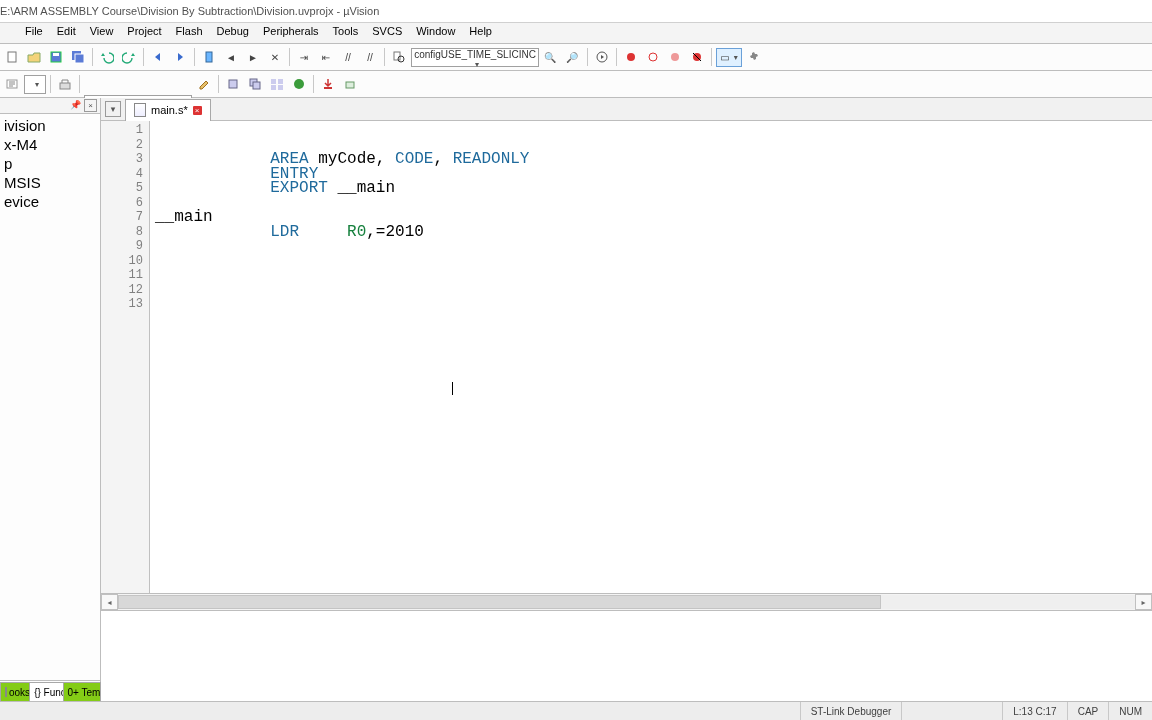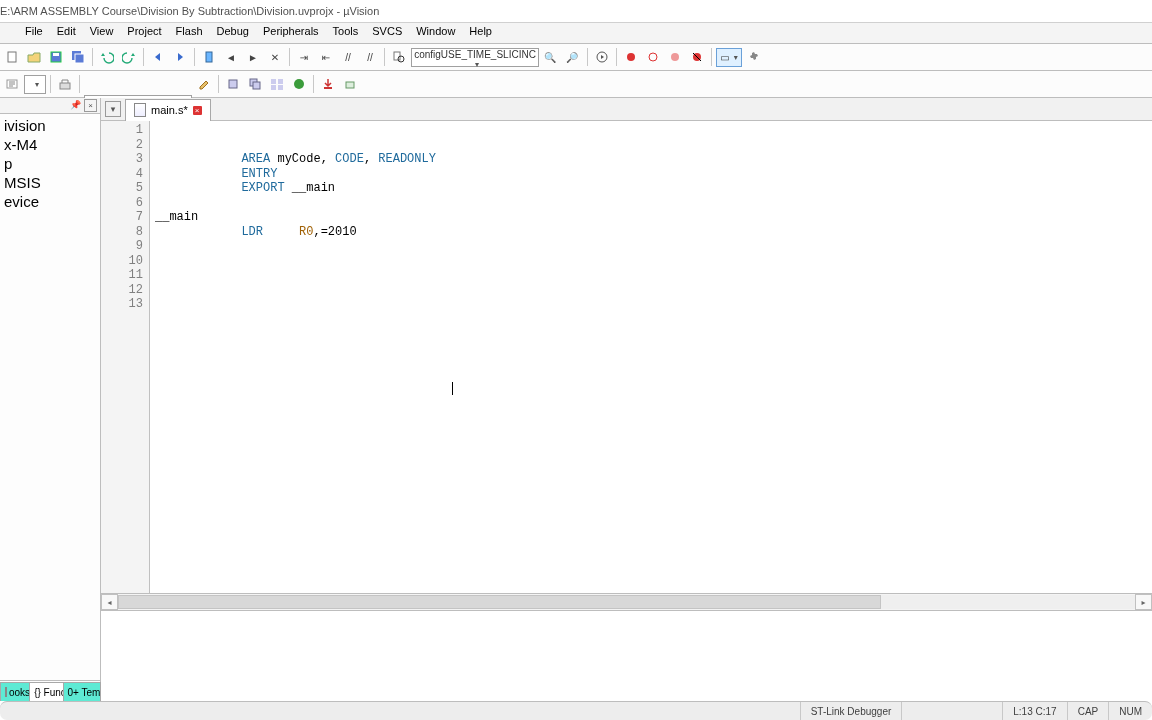--- a/index.html
+++ b/index.html
@@ -36,52 +36,52 @@
   .combo{border:1px solid #a0a0a0;background:#fff;height:17px;display:flex;align-items:center;padding:0 3px;font-size:10px;color:#333;min-width:0;}
   .combo .arr{margin-left:4px;font-size:8px;color:#555;}
   
   .body{flex:1;display:flex;min-height:0;}
   .sidebar{width:100px;background:var(--panel-bg);border-right:1px solid var(--border);display:flex;flex-direction:column;position:relative;}
   .side-header{height:15px;background:#f4f4f4;border-bottom:1px solid var(--border);display:flex;align-items:center;justify-content:flex-end;padding-right:3px;}
   .side-header .xbtn{width:11px;height:11px;border:1px solid #9a9a9a;font-size:8px;display:flex;align-items:center;justify-content:center;color:#555;cursor:default;}
   .tree{flex:1;overflow:auto;padding:2px 0 2px 2px;font-size:15px;}
   .tree-item{padding:1px 2px;white-space:nowrap;overflow:hidden;text-overflow:clip;}
   .side-tabs{height:20px;border-top:1px solid var(--border);display:flex;font-size:10px;align-items:flex-end;}
-  .side-tab{border:1px solid var(--tab-border);border-bottom:none;background:#5eead4;padding:1px 4px;margin-right:-1px;overflow:hidden;white-space:nowrap;display:flex;align-items:center;gap:2px;height:16px;}
+  .side-tab{border:1px solid var(--tab-border);border-bottom:none;background:#84cc16;padding:1px 4px;margin-right:-1px;overflow:hidden;white-space:nowrap;display:flex;align-items:center;gap:2px;height:16px;}
   .side-tab .sq{width:8px;height:8px;border:1px solid #888;}
   .side-tab.active{background:var(--tab-active);position:relative;}
   
   .editor-zone{flex:1;display:flex;flex-direction:column;min-width:0;}
   .tabstrip{height:22px;background:#f1f1f1;border-bottom:1px solid var(--border);display:flex;align-items:flex-end;padding-left:4px;}
   .tabstrip .leftctrl{width:14px;height:14px;border:1px solid #9a9a9a;font-size:9px;display:flex;align-items:center;justify-content:center;color:#555;align-self:center;margin-right:4px;}
   .filetab{border:1px solid var(--tab-border);border-bottom:none;background:var(--tab-active);padding:2px 8px 3px 8px;font-size:11px;display:flex;align-items:center;gap:5px;height:16px;position:relative;top:1px;}
   .filetab .icon{width:10px;height:12px;border:1px solid #888;background:linear-gradient(#fff,#eef);}
   .filetab .close{width:9px;height:9px;font-size:8px;color:#fff;background:#d33;display:flex;align-items:center;justify-content:center;border-radius:1px;}
   .editor-wrap{flex:1;display:flex;min-height:0;position:relative;}
   .gutter{width:48px;background:var(--gutter-bg);border-right:1px solid var(--gutter-border);font-family:Consolas,"Courier New",monospace;font-size:12px;color:#808080;text-align:right;padding-top:2px;}
   .gutter div{padding-right:6px;height:14.5px;line-height:14.5px;}
-  .codearea{flex:1;font-family:Consolas,"Courier New",monospace;font-size:12px;line-height:14.5px;padding-top:2px;position:relative;overflow:hidden;}
+  .codearea{flex:1;font-family:Consolas,"Courier New",monospace;font-size:16px;line-height:14.5px;padding-top:2px;position:relative;overflow:hidden;}
   .codeline{height:14.5px;white-space:pre;padding-left:5px;}
   .codeline.current{background:var(--currentline);}
   .kw{color:#1f6a9c;}
-  .reg{color:#a16207;}
+  .reg{color:#15803d;}
   .ident{color:#000;}
   .sym{color:#000;}
   .lit{color:#000;}
   .caret{display:inline-block;width:1px;height:13px;background:#000;vertical-align:text-bottom;animation:blink 1s steps(1) infinite;}
   @keyframes blink{50%{opacity:0;}}
   .text-caret{position:absolute;width:1px;height:13px;background:#000;}
   .hscroll{height:16px;background:#f4f4f4;border-top:1px solid var(--border);display:flex;align-items:center;}
   .hscroll .arrow{width:15px;height:14px;border:1px solid #c0c0c0;background:#f8f8f8;display:flex;align-items:center;justify-content:center;font-size:8px;color:#666;}
   .hscroll .track{flex:1;height:14px;background:#efefef;position:relative;}
   .hscroll .thumb{position:absolute;left:0;top:0;height:100%;width:75%;background:#d8d8d8;border:1px solid #c4c4c4;box-sizing:border-box;}
   
   .bottom-blank{height:90px;background:#fff;border-top:1px solid var(--border);}
   
-  .statusbar{height:18px;background:var(--status);border-top:1px solid var(--border);display:flex;align-items:center;font-size:10px;color:#404040;border-radius:7px;}
+  .statusbar{height:18px;background:var(--status);border-top:1px solid var(--border);display:flex;align-items:center;font-size:10px;color:#404040;}
   .statusbar .spacer{flex:1;}
   .statusbar .cell{padding:0 10px;border-left:1px solid #c8c8c8;height:100%;display:flex;align-items:center;}
   
   .svgicon{width:14px;height:14px;}
 </style>
 </head>
 <body>
 
 <div class="titlebar">
   <span>E:\ARM ASSEMBLY Course\Division By Subtraction\Division.uvprojx - µVision</span>

